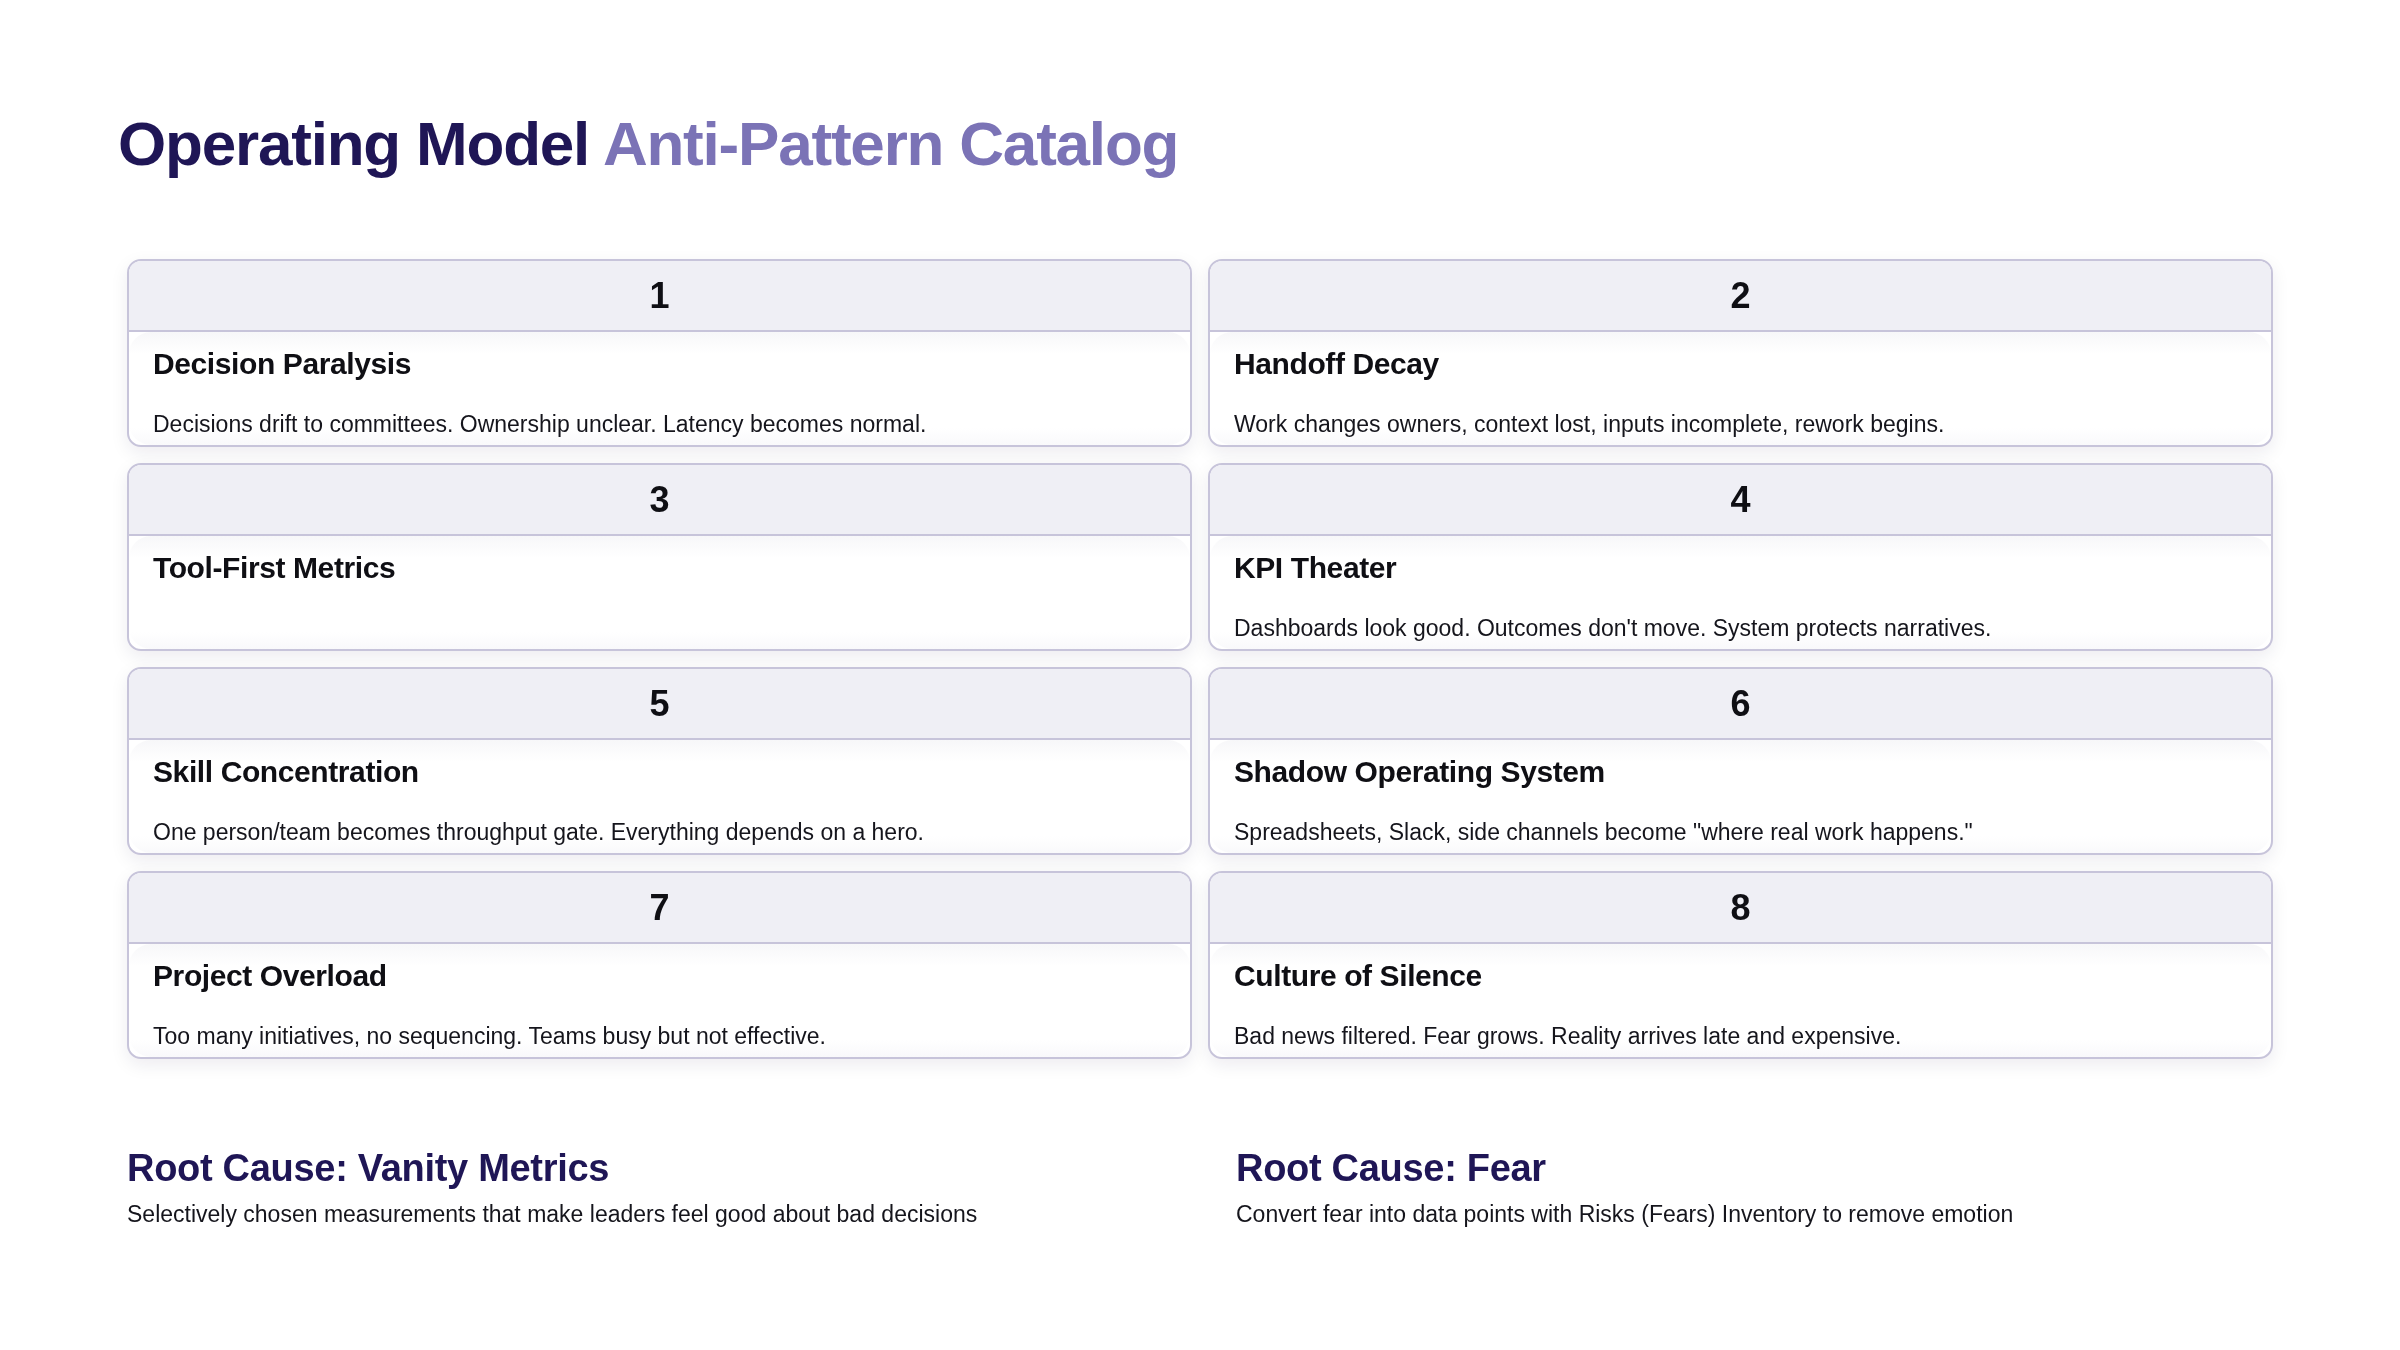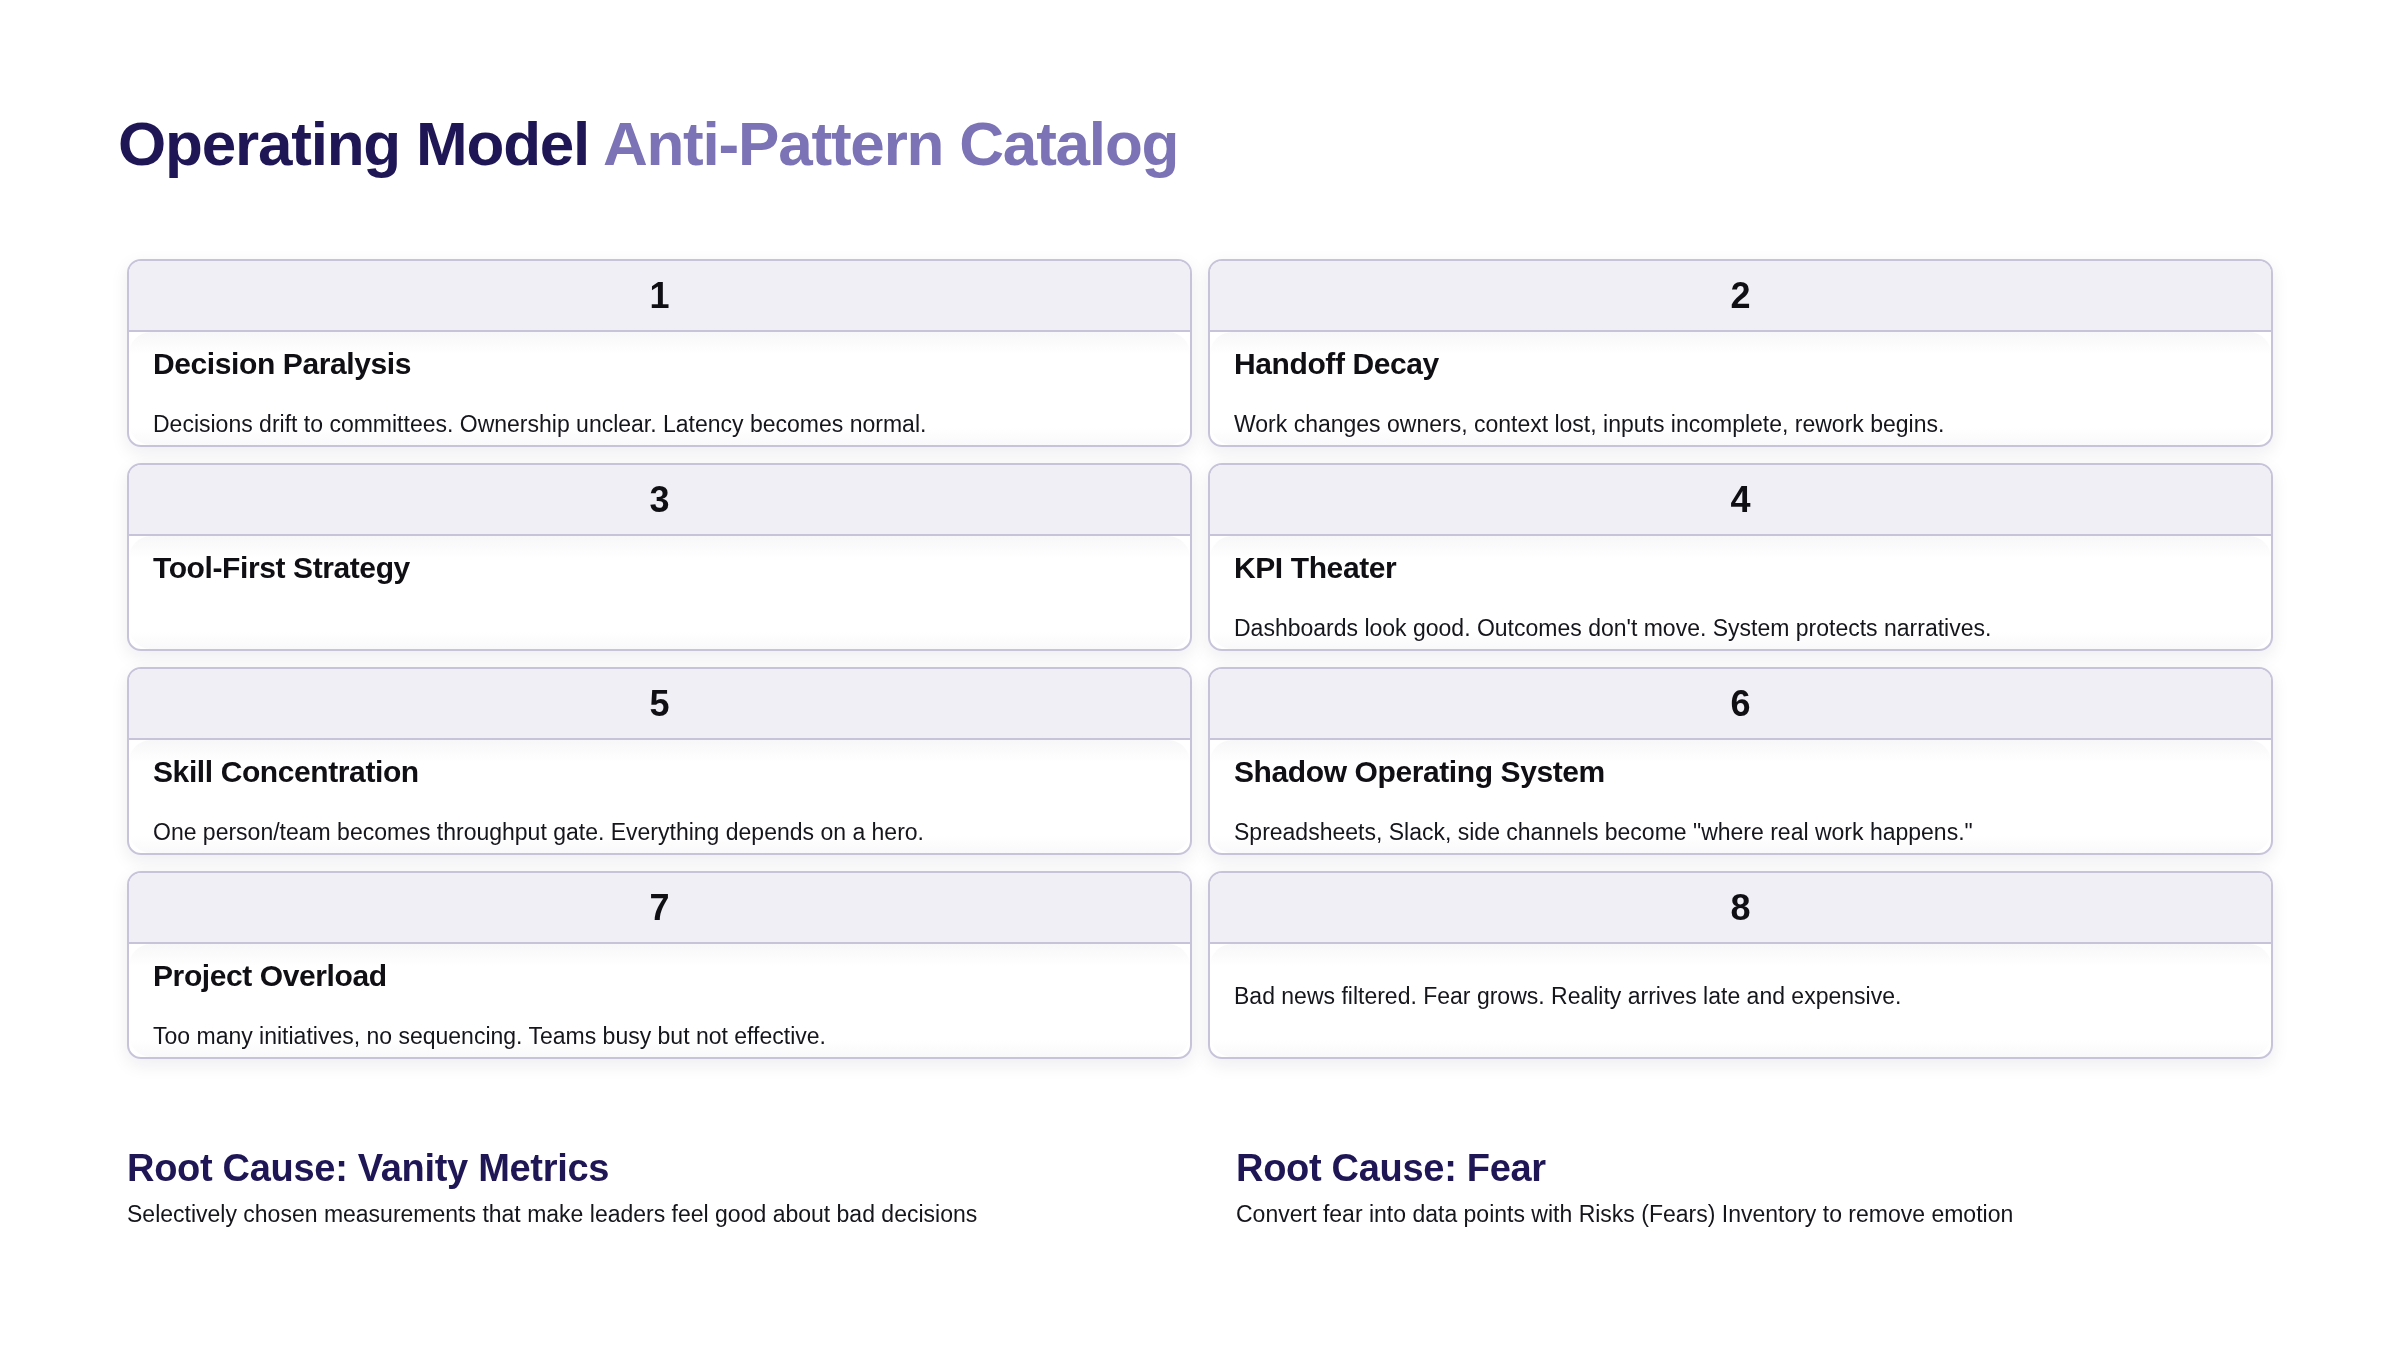--- a/index.html
+++ b/index.html
@@ -124,21 +124,21 @@
   <div class="card">
     <div class="card-header">2</div>
     <div class="card-body">
       <div class="card-title">Handoff Decay</div>
       <div class="card-desc">Work changes owners, context lost, inputs incomplete, rework begins.</div>
     </div>
   </div>
   <div class="card">
     <div class="card-header">3</div>
     <div class="card-body">
-      <div class="card-title">Tool-First Strategy</div>
+      <div class="card-title">Tool-First Metrics</div>
     </div>
   </div>
   <div class="card">
     <div class="card-header">4</div>
     <div class="card-body">
       <div class="card-title">KPI Theater</div>
       <div class="card-desc">Dashboards look good. Outcomes don't move. System protects narratives.</div>
     </div>
   </div>
   <div class="card">
@@ -158,20 +158,21 @@
   <div class="card">
     <div class="card-header">7</div>
     <div class="card-body">
       <div class="card-title">Project Overload</div>
       <div class="card-desc">Too many initiatives, no sequencing. Teams busy but not effective.</div>
     </div>
   </div>
   <div class="card">
     <div class="card-header">8</div>
     <div class="card-body">
+      <div class="card-title">Culture of Silence</div>
       <div class="card-desc">Bad news filtered. Fear grows. Reality arrives late and expensive.</div>
     </div>
   </div>
 </div>
 
 <div class="root-cause left">
   <div class="root-title">Root Cause: Vanity Metrics</div>
   <div class="root-desc">Selectively chosen measurements that make leaders feel good about bad decisions</div>
 </div>
 

